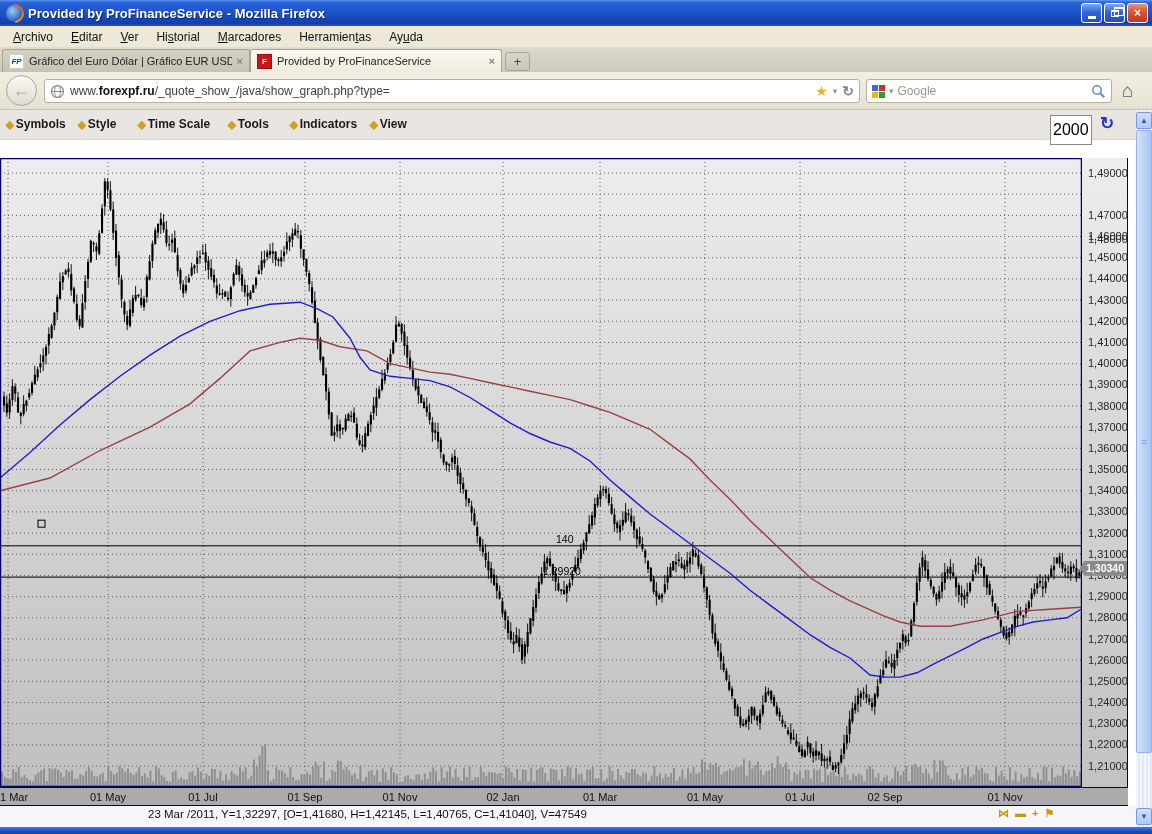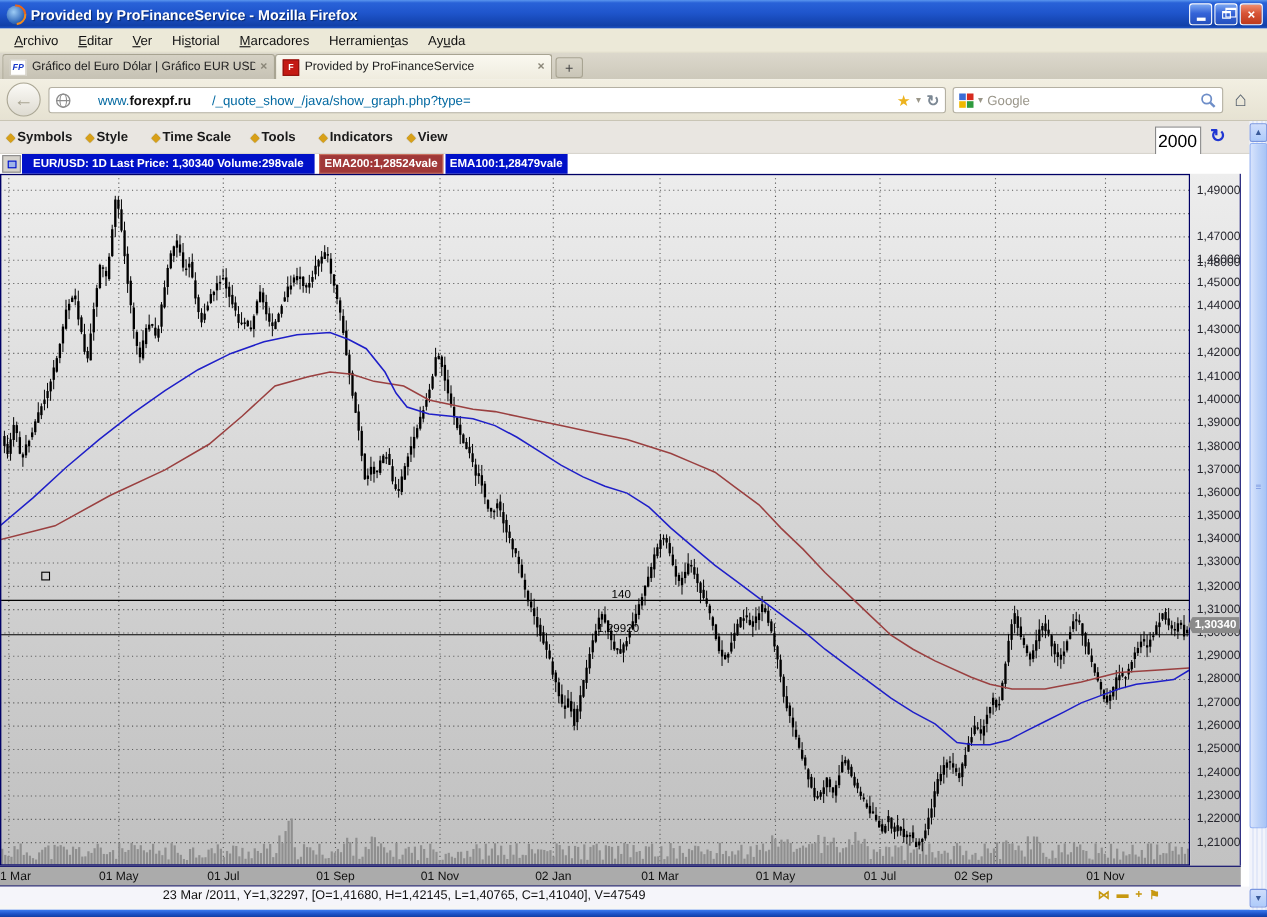--- a/index.html
+++ b/index.html
@@ -50,21 +50,21 @@
 
   
   .navbar{left:0;top:72px;width:1152px;height:38px;background:linear-gradient(180deg,#F2EFE2,#E6E2D2);
     border-bottom:1px solid #C9C5B5;}
   .back-btn{left:6px;top:3px;width:31px;height:31px;border-radius:50%;
     background:linear-gradient(180deg,#FBFAF6,#DEDBD1);border:1px solid #ABA795;
     display:flex;align-items:center;justify-content:center;color:#A9A593;font-size:18px;font-weight:bold;}
   .urlbar{left:44px;top:7px;width:816px;height:24px;background:#fff;border:1px solid #B4B0A2;border-radius:3px;
     display:flex;align-items:center;padding:0 5px;gap:5px;}
   .url-text{font-size:12px;white-space:nowrap;overflow:hidden;flex:1;}
-  .url-www,.url-path{color:#0369a1;margin-left:19px;}
+  .url-www,.url-path{color:#404040;}
   .url-domain{color:#111;font-weight:bold;}
   .star-icon{color:#EDB31E;font-size:14px;}
   .caret{color:#9A9688;font-size:9px;}
   .reload-icon{color:#7C8894;font-size:14px;font-weight:bold;}
   .searchbox{left:866px;top:7px;width:246px;height:24px;background:#fff;border:1px solid #B4B0A2;border-radius:3px;
     display:flex;align-items:center;padding:0 5px;gap:4px;}
   .glogo{display:grid;grid-template-columns:6px 6px;grid-template-rows:6px 6px;gap:1px;}
   .glogo i{display:block;}
   .search-placeholder{color:#9A968A;font-size:12px;flex:1;}
   .home-icon{left:1122px;top:8px;font-size:19px;color:#5A6470;line-height:22px;}
@@ -195,28 +195,20 @@
     <span class="atool" style="left:6px;"><span class="diamond">◆</span><span>Symbols</span></span>
     <span class="atool" style="left:78px;"><span class="diamond">◆</span><span>Style</span></span>
     <span class="atool" style="left:138px;text-align:right;"><span class="diamond">◆</span><span>Time Scale</span></span>
     <span class="atool" style="left:228px;"><span class="diamond">◆</span><span>Tools</span></span>
     <span class="atool" style="left:290px;"><span class="diamond">◆</span><span>Indicators</span></span>
     <span class="atool" style="left:370px;"><span class="diamond">◆</span><span>View</span></span>
     <input class="bars-input" value="20000" style="">
     <span class="refresh-icon">↻</span>
   </div>
 
-  <div class="abs chart-header">
-    <span class="ch-iconbtn">
-        <i></i>
-      </span>
-    <span class="ch-blue">EUR/USD: 1D Last Price: 1,30340 Volume:298vale</span>
-    <span class="ch-red">EMA200:1,28524vale</span>
-    <span class="ch-blue2">EMA100:1,28479vale</span>
-  </div>
 
   <div class="abs plot">
     <svg id="plot-svg" width="1082" height="629" viewBox="0 0 1082 629">
         <defs>
           <linearGradient id="bgg" x1="0" y1="0" x2="0" y2="1">
             <stop offset="0" stop-color="#EDEDED"></stop>
             <stop offset="0.55" stop-color="#D2D2D2"></stop>
             <stop offset="1" stop-color="#C0C0C0"></stop>
           </linearGradient>
           <clipPath id="clip">

